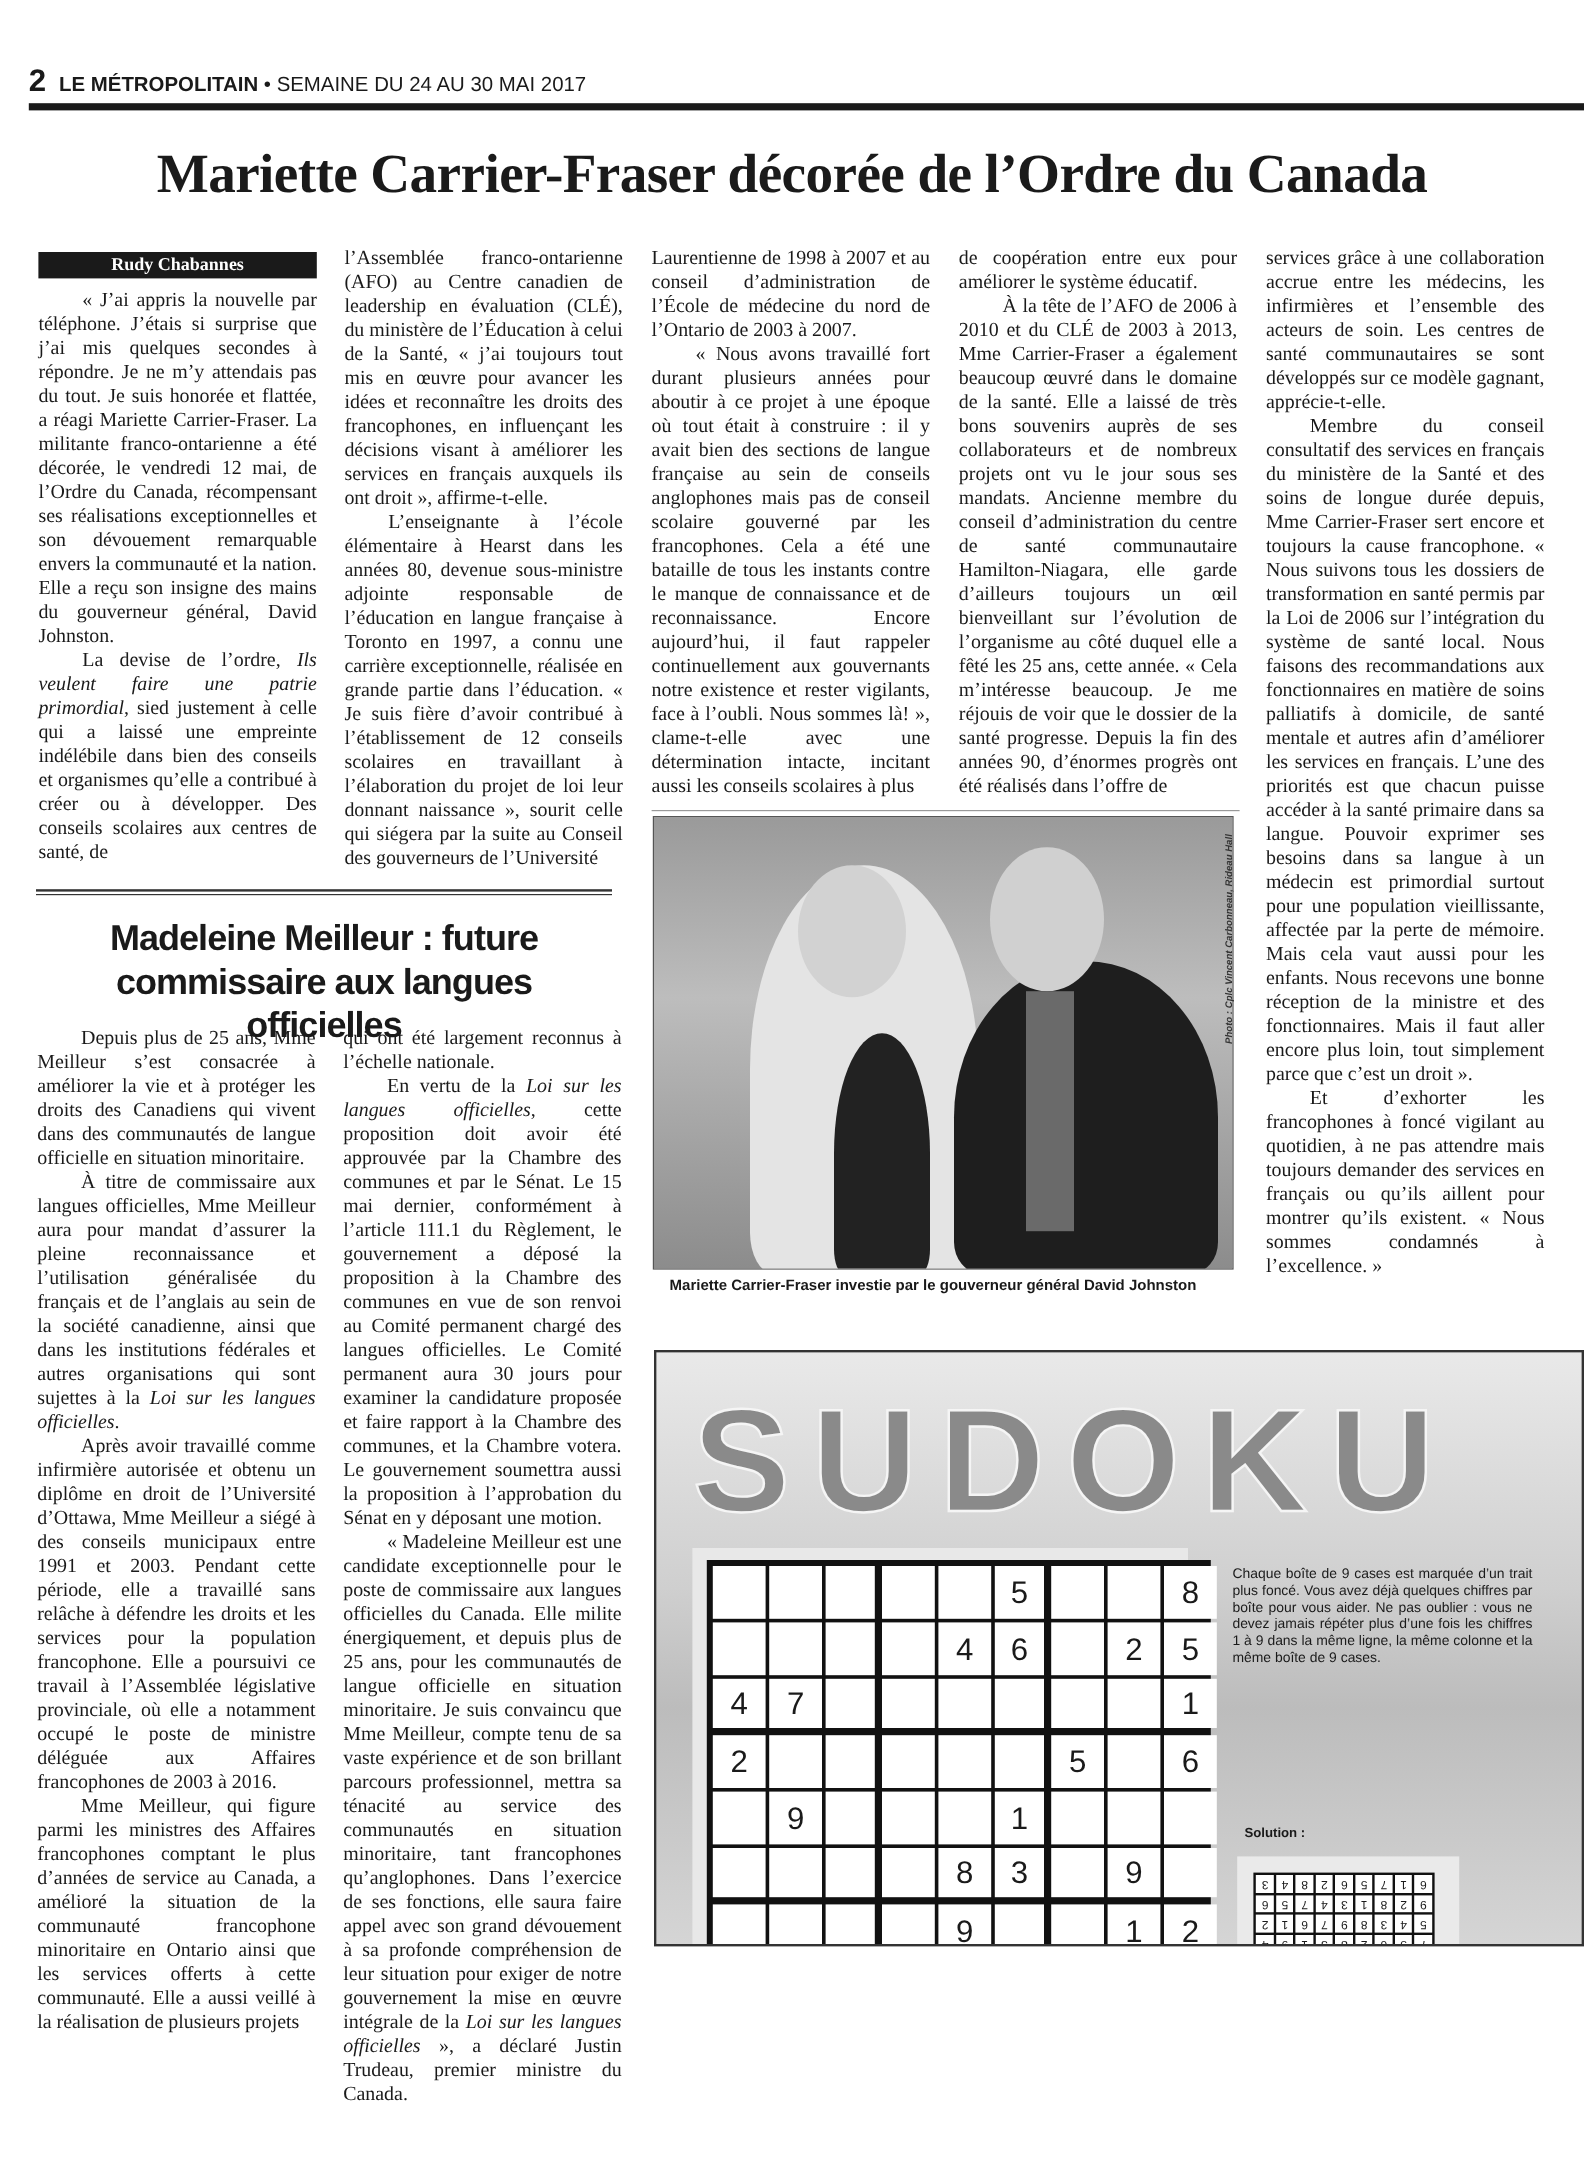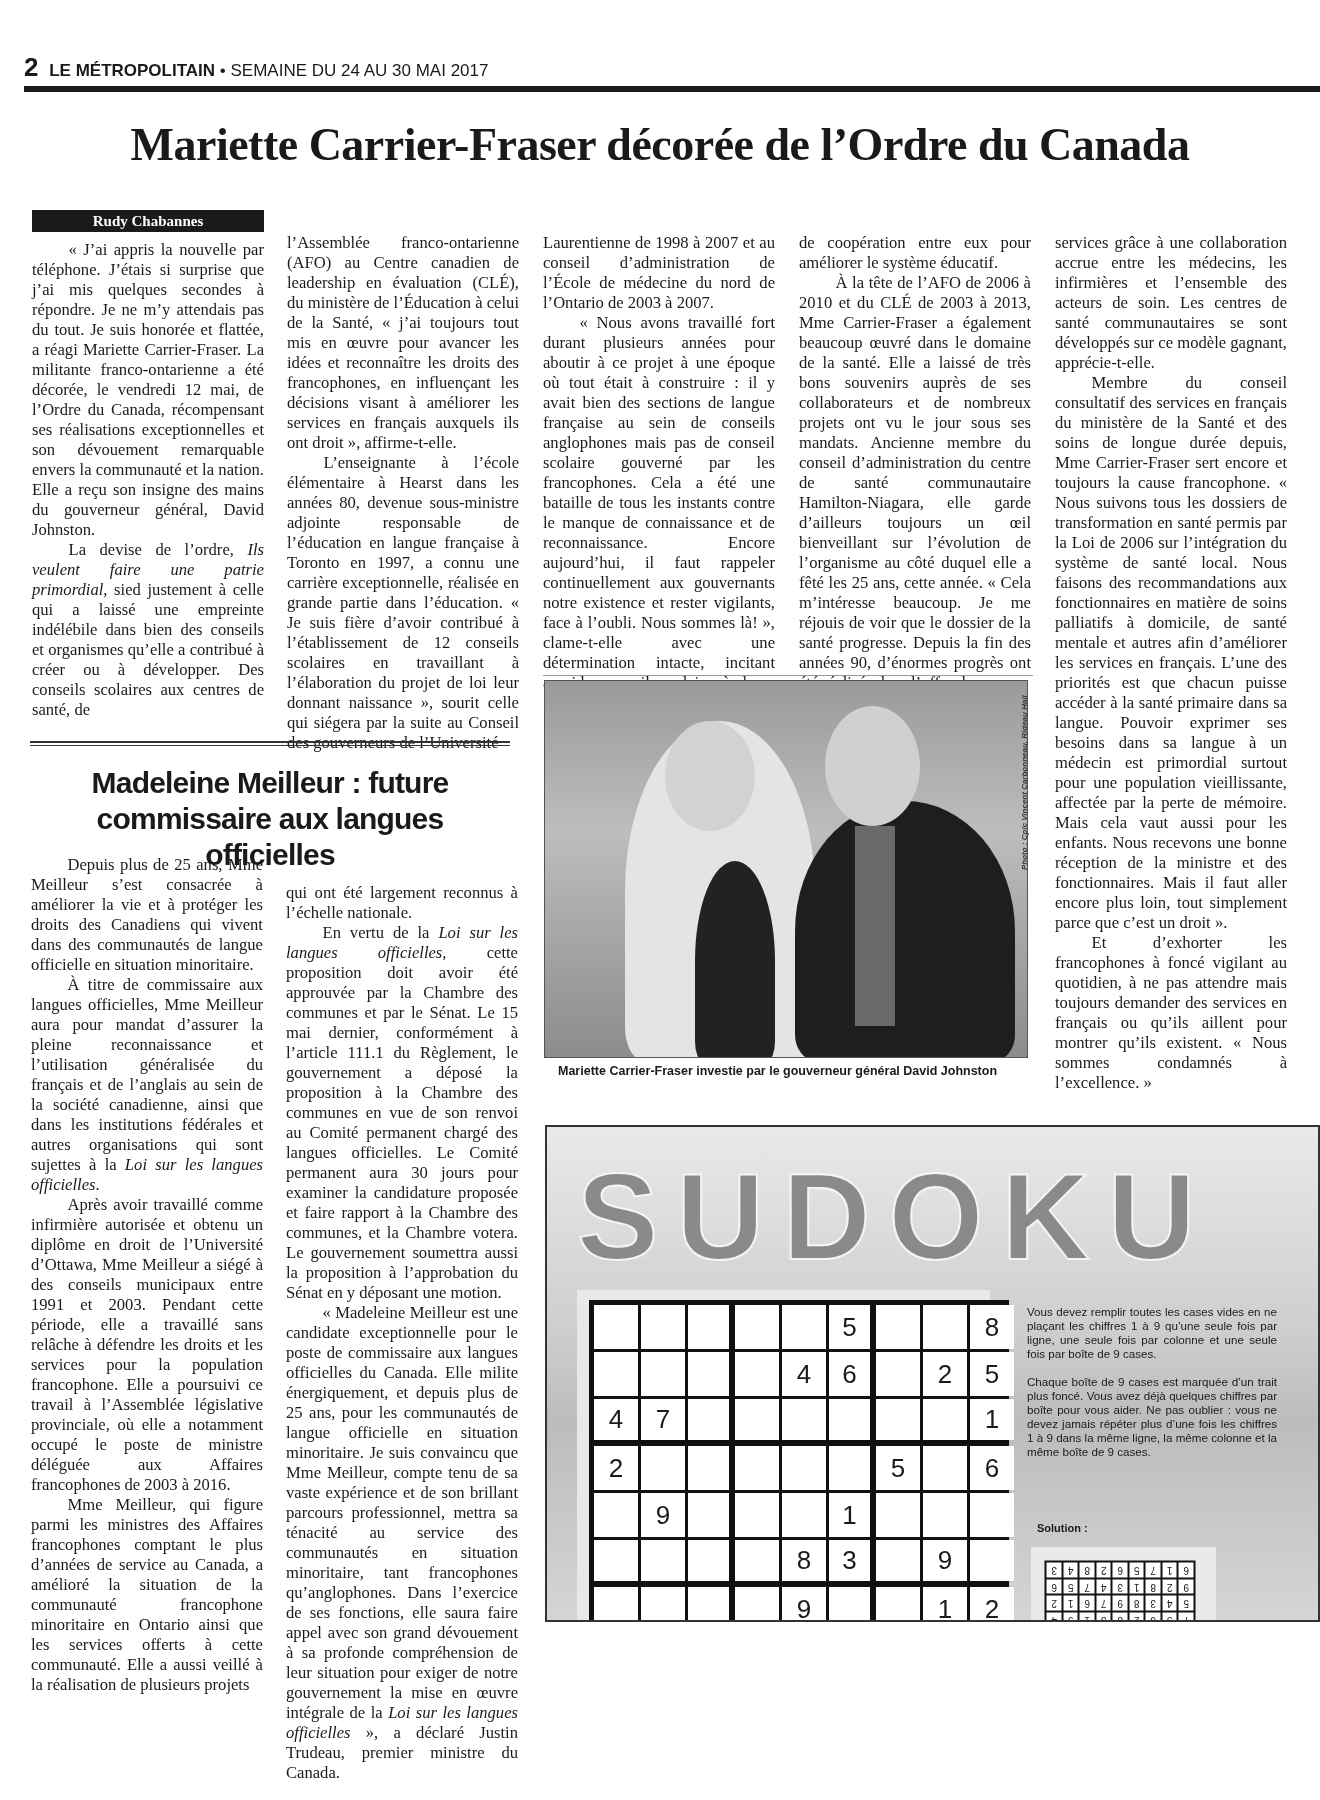--- a/index.html
+++ b/index.html
@@ -4,21 +4,21 @@
 <style>
   * { box-sizing: border-box; margin: 0; padding: 0; }
   body { width: 1320px; height: 1800px; background: #fff; color: #1a1a1a; font-family: "Liberation Serif", serif; position: relative; overflow: hidden; }
   .masthead { position: absolute; left: 24px; top: 52px; width: 1296px; font-family: "Liberation Sans", sans-serif; font-size: 17px; color: #1a1a1a; }
   .masthead .pnum { font-size: 26px; font-weight: bold; margin-right: 6px; }
   .masthead .pub { font-weight: bold; }
   .masthead-rule { position: absolute; left: 24px; top: 86px; width: 1296px; height: 6px; background: #1a1a1a; }
   .headline { position: absolute; left: 20px; top: 118px; width: 1280px; text-align: center; font-size: 46px; font-weight: bold; letter-spacing: -0.5px; }
   .col { position: absolute; font-size: 16.6px; line-height: 20px; text-align: justify; hyphens: manual; font-family: Liberation Serif, serif; }
   .col p { text-indent: 2.2em; }
-  .col p.noindent { text-indent: 0; margin-top: 28px; }
+  .col p.noindent { text-indent: 0; }
   .byline { background: #1a1a1a; color: #fff; font-weight: bold; text-align: center; font-size: 15px; height: 22px; line-height: 22px; margin-bottom: 8px; }
   .divider { position: absolute; height: 1px; background: #999; }
   .photo { position: absolute; left: 544px; top: 680px; width: 484px; height: 378px; background: linear-gradient(180deg,#9a9a9a 0%,#bdbdbd 40%,#8c8c8c 100%); border: 1px solid #555; overflow: hidden; }
   .photo .fig { position: absolute; border-radius: 50% 50% 10% 10%; }
   .caption { position: absolute; left: 544px; top: 1064px; font-family: "Liberation Sans", sans-serif; font-weight: bold; font-size: 12.5px; padding-left: 14px; }
   .credit { position: absolute; left: 1020px; top: 690px; writing-mode: vertical-rl; transform: rotate(180deg); font-family: "Liberation Sans", sans-serif; font-style: italic; font-weight: bold; font-size: 8px; color: #333; height: 180px; }
   .h2 { position: absolute; left: 30px; top: 765px; width: 480px; text-align: center; font-family: "Liberation Sans", sans-serif; font-weight: bold; font-size: 30px; line-height: 36px; letter-spacing: -0.8px; }
   .sudoku-box { position: absolute; left: 545px; top: 1125px; width: 775px; height: 497px; border: 2px solid #333; background: linear-gradient(180deg,#e9e9e9 0%,#cfcfcf 40%,#bcbcbc 60%,#d5d5d5 100%); overflow: hidden; }
   .sudoku-title { position: absolute; left: 30px; top: 20px; font-family: "Liberation Sans", sans-serif; font-weight: bold; font-size: 122px; letter-spacing: 18px; color: #8a8a8a; -webkit-text-stroke: 2px #f5f5f5; }
   .grid-panel { position: absolute; left: 30px; top: 163px; width: 413px; height: 440px; background: #e8e8e8; }
@@ -186,21 +186,20 @@
         <div class="cell" style="margin-right: 3px; margin-bottom: 0px;">7</div>
         <div class="cell" style="margin-right: 0px; margin-bottom: 0px;">5</div>
         <div class="cell" style="margin-right: 0px; margin-bottom: 0px;"></div>
         <div class="cell" style="margin-right: 3px; margin-bottom: 0px;"></div>
         <div class="cell" style="margin-right: 0px; margin-bottom: 0px;"></div>
         <div class="cell" style="margin-right: 0px; margin-bottom: 0px;"></div>
         <div class="cell" style="margin-right: 0px; margin-bottom: 0px;">3</div>
       </div>
   </div>
   <div class="instructions">
-    <p>Vous devez remplir toutes les cases vides en ne plaçant les chiffres 1 à 9 qu’une seule fois par ligne, une seule fois par colonne et une seule fois par boîte de 9 cases.</p>
     <p>Chaque boîte de 9 cases est marquée d’un trait plus foncé. Vous avez déjà quelques chiffres par boîte pour vous aider. Ne pas oublier : vous ne devez jamais répéter plus d’une fois les chiffres 1 à 9 dans la même ligne, la même colonne et la même boîte de 9 cases.</p>
   </div>
   <div class="sol-label">Solution :</div>
   <div class="sol-panel">
     <div class="sol-grid" id="solgrid">
         <div class="sol-cell">3</div>
         <div class="sol-cell">9</div>
         <div class="sol-cell">2</div>
         <div class="sol-cell">6</div>
         <div class="sol-cell">1</div>

